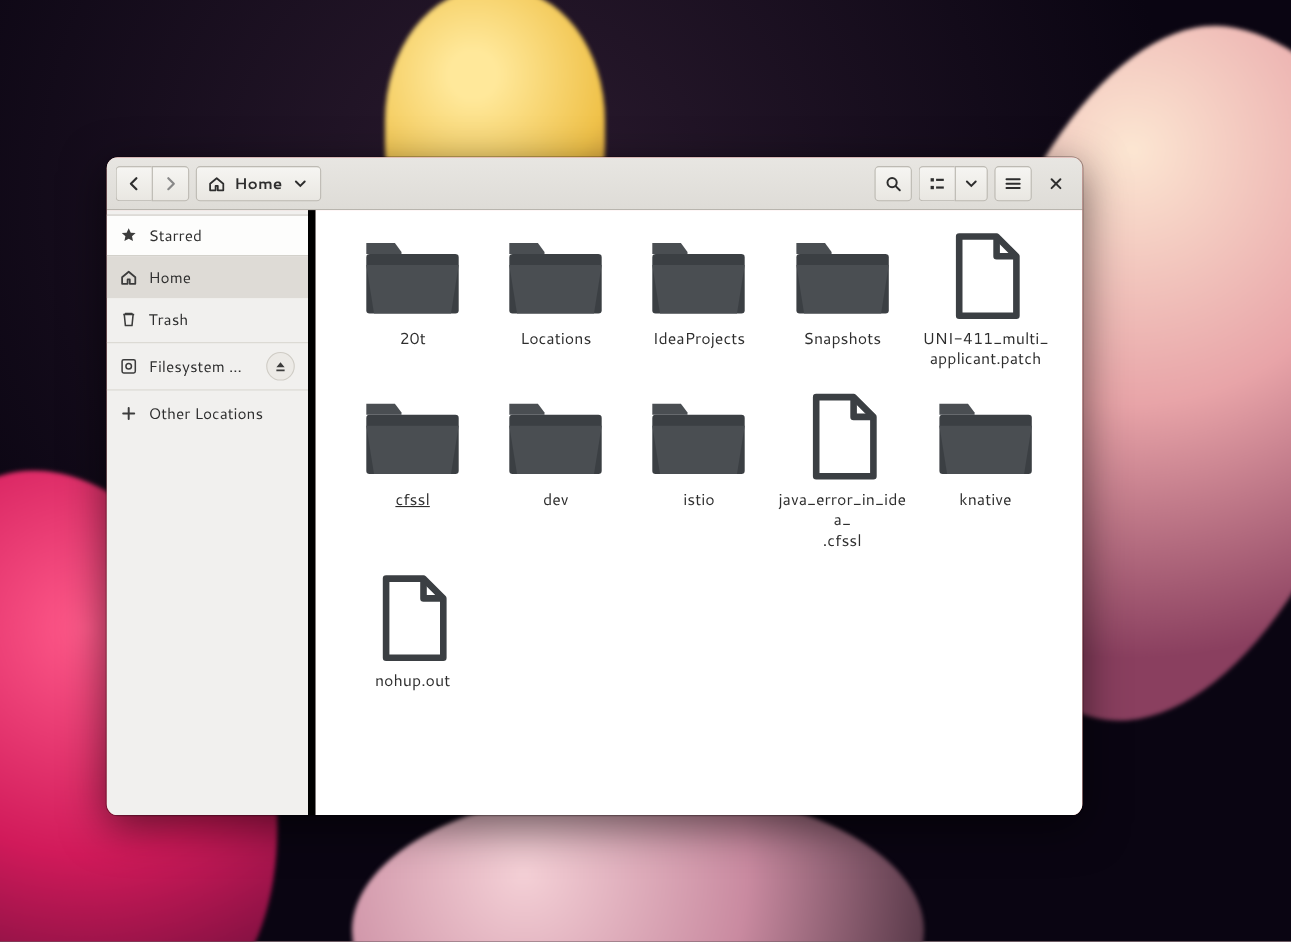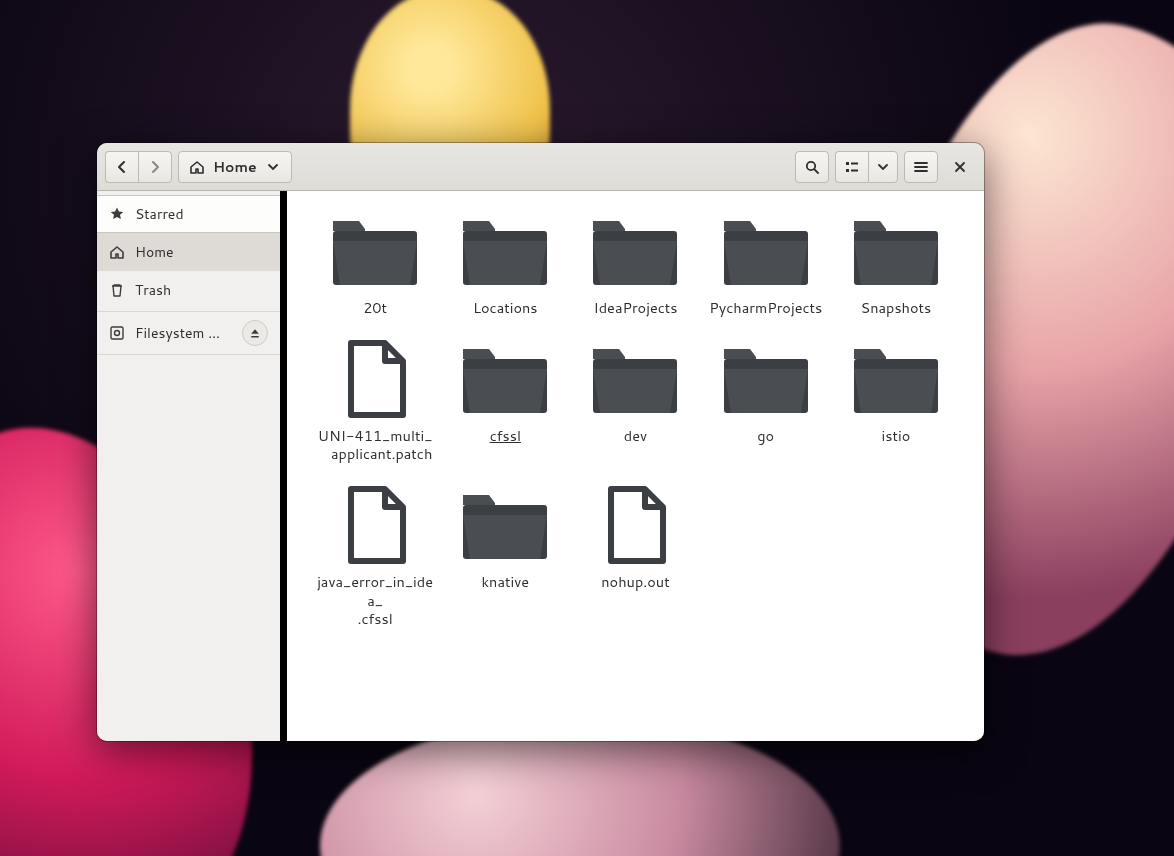--- a/index.html
+++ b/index.html
@@ -259,20 +259,28 @@
             </svg>
         </span>
         <span class="label">Filesystem …</span>
         <span class="eject">
           <svg width="12" height="12" viewBox="0 0 16 16">
               <path d="M8 3l5 6H3zM3 12h10v2H3z" fill="#3c3c3c"></path>
             </svg>
         </span>
       </div>
       <div class="side-sep"></div>
+      <div class="side-item">
+        <span class="icon">
+          <svg viewBox="0 0 16 16">
+              <path d="M8 3v10M3 8h10" stroke="#3c3c3c" stroke-width="1.8" stroke-linecap="round"></path>
+            </svg>
+        </span>
+        <span class="label">Other Locations</span>
+      </div>
     </div>
 
     <div class="content">
       <div class="grid" id="grid">
           <div class="item">
             <div class="thumb">
               <svg viewBox="0 0 96 84">
                 <use href="#ic-folder"></use>
               </svg>
             </div>
@@ -293,62 +301,46 @@
               </svg>
             </div>
             <div class="name" style="white-space: pre-line;">IdeaProjects</div>
           </div>
           <div class="item">
             <div class="thumb">
               <svg viewBox="0 0 96 84">
                 <use href="#ic-folder"></use>
               </svg>
             </div>
-            <div class="name" style="white-space: pre-line;">PycharmProjects</div>
-          </div>
-          <div class="item">
-            <div class="thumb">
-              <svg viewBox="0 0 96 84">
-                <use href="#ic-folder"></use>
-              </svg>
-            </div>
             <div class="name" style="white-space: pre-line; text-align: center;">Snapshots</div>
           </div>
           <div class="item">
             <div class="thumb">
               <svg viewBox="0 0 96 84">
                 <use href="#ic-file"></use>
               </svg>
             </div>
-            <div class="name" style="white-space: pre-line; text-align: right;">UNI-411_multi_
+            <div class="name" style="white-space: pre-line;">UNI-411_multi_
 applicant.patch</div>
           </div>
           <div class="item">
             <div class="thumb">
               <svg viewBox="0 0 96 84">
                 <use href="#ic-folder"></use>
               </svg>
             </div>
             <div class="name" style="white-space: pre-line; text-decoration: underline;">cfssl</div>
           </div>
           <div class="item">
             <div class="thumb">
               <svg viewBox="0 0 96 84">
                 <use href="#ic-folder"></use>
               </svg>
             </div>
             <div class="name" style="white-space: pre-line;">dev</div>
-          </div>
-          <div class="item">
-            <div class="thumb">
-              <svg viewBox="0 0 96 84">
-                <use href="#ic-folder"></use>
-              </svg>
-            </div>
-            <div class="name" style="white-space: pre-line;">go</div>
           </div>
           <div class="item">
             <div class="thumb">
               <svg viewBox="0 0 96 84">
                 <use href="#ic-folder"></use>
               </svg>
             </div>
             <div class="name" style="white-space: pre-line;">istio</div>
           </div>
           <div class="item">

